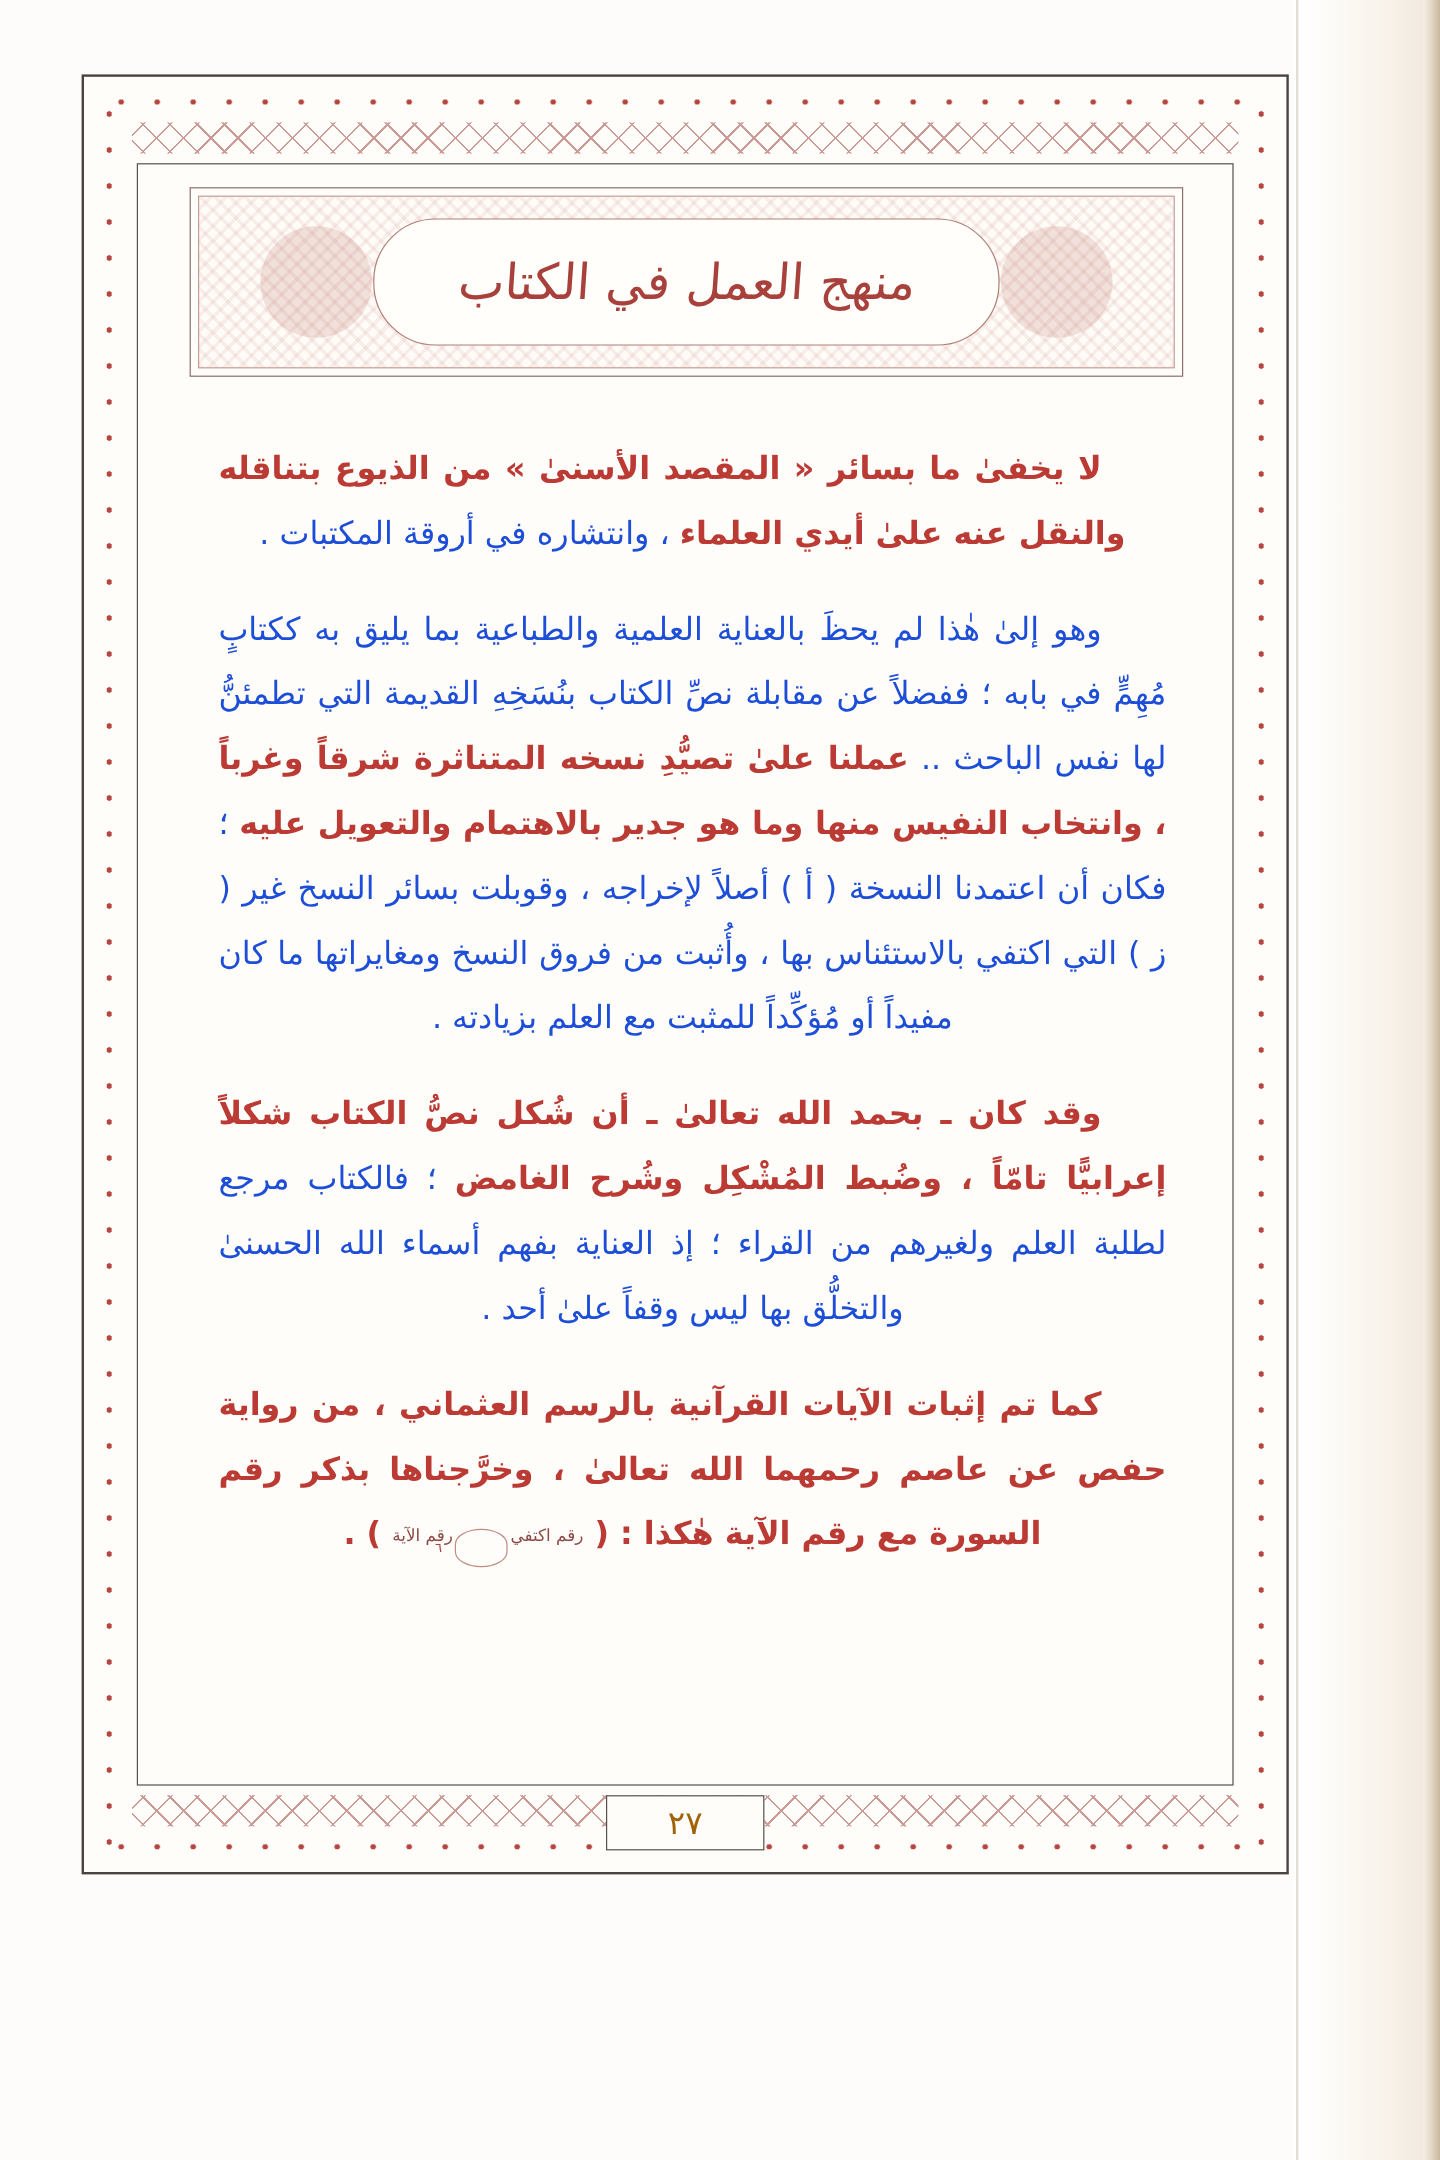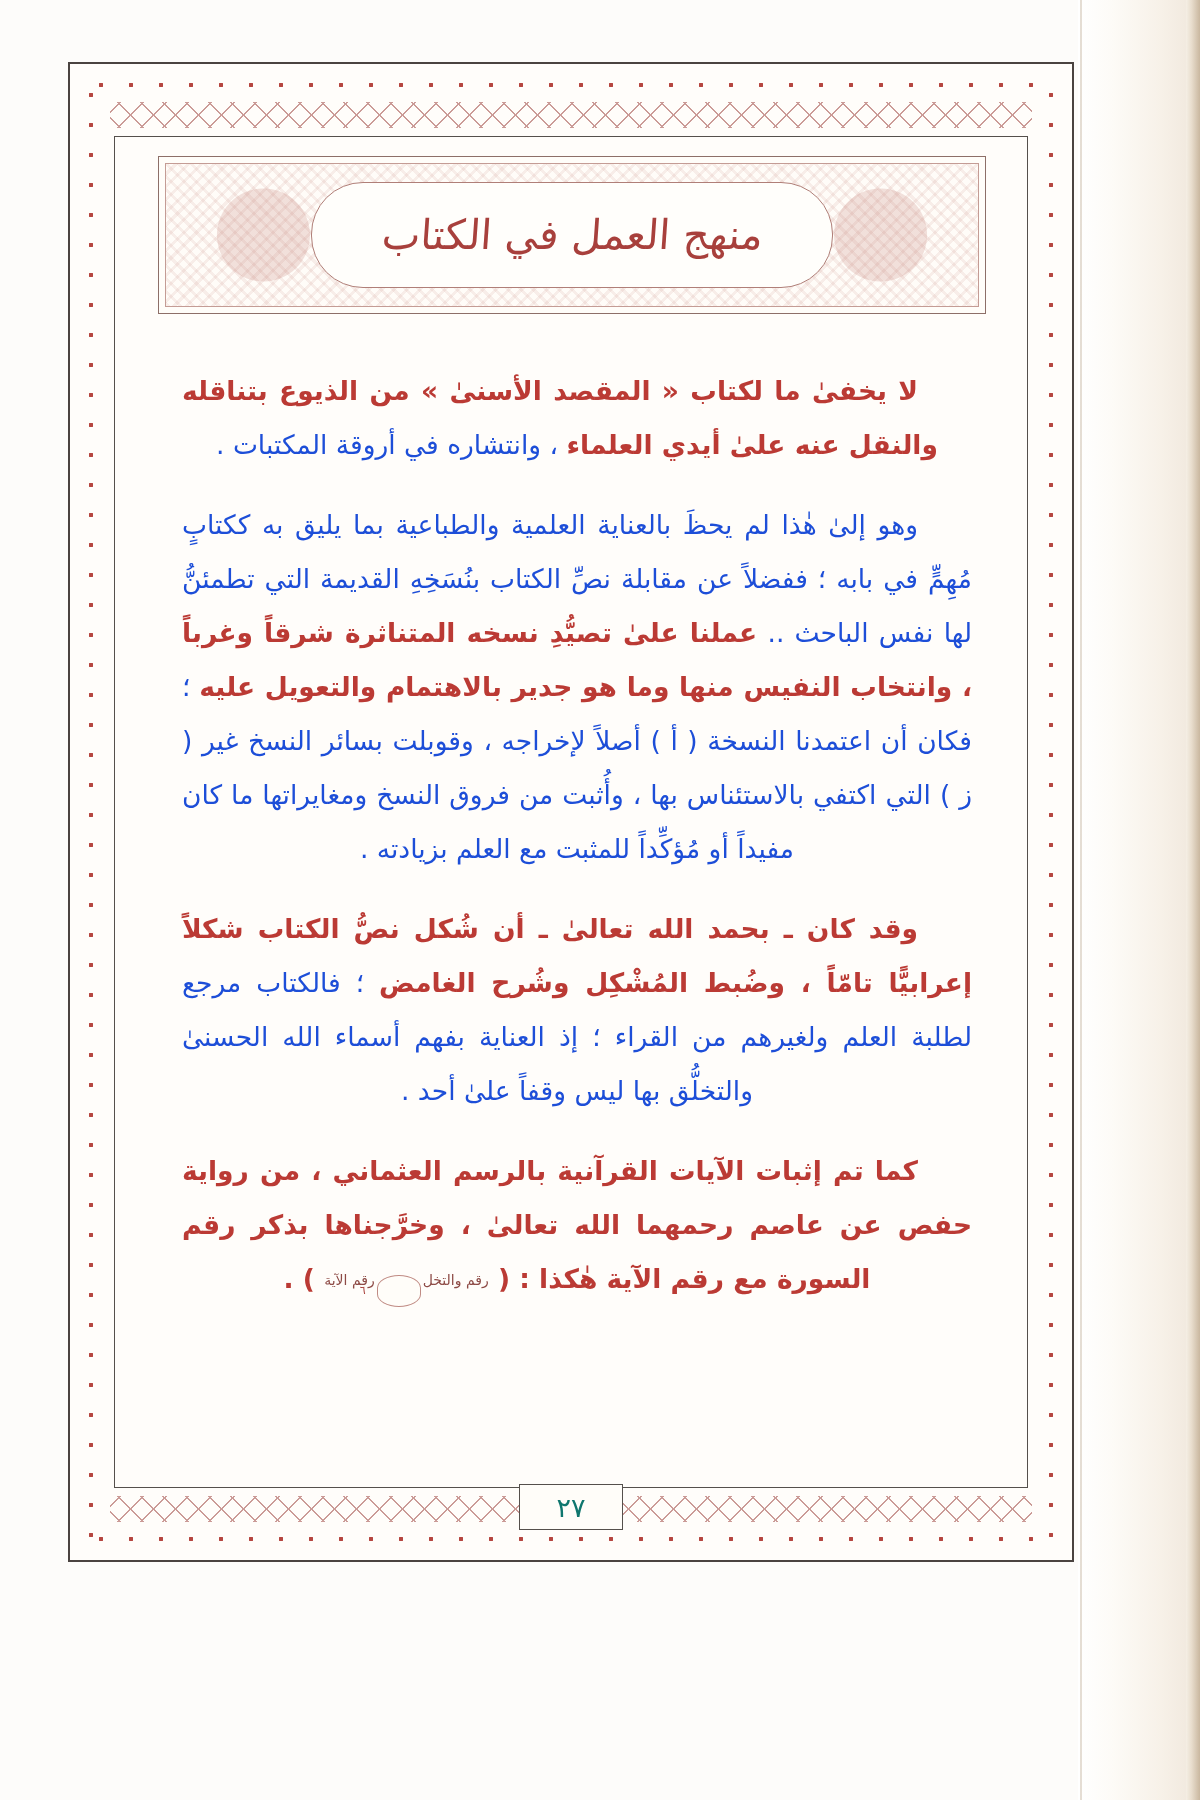--- a/index.html
+++ b/index.html
@@ -191,31 +191,31 @@
   .small-inline {
     font-size: 14px;
     color: #8d4a45;
     vertical-align: 3px;
   }
 
   
   .folio {
     position: absolute;
     left: 50%;
-    bottom: 30px;
+    bottom: 18px;
     transform: translateX(-50%);
-    width: 104px; height: 46px;
+    width: 132px; height: 46px;
     background: #fffdf9;
     border: 1.6px solid #55504c;
     display: flex;
     align-items: center;
     justify-content: center;
     font-family: "DejaVu Sans", sans-serif;
     font-size: 27px;
-    color: #0f766e;
+    color: #a16207;
     box-sizing: border-box;
   }
 </style>
 </head>
 <body>
 
 <div class="scan">
 
   <div class="gutter"></div>
   <div class="gutter-line"></div>
@@ -237,33 +237,33 @@
       <div class="cartouche-inner">
         <div class="lozenge">
           <div class="chapter-title">منهج العمل في الكتاب</div>
         </div>
       </div>
     </div>
 
     <div class="body">
 
       <p class="para">
-        <span class="red">لا يخفىٰ ما لكتاب « المقصد الأسنىٰ » من الذيوع بتناقله والنقل عنه علىٰ أيدي العلماء</span><span class="dark"> ، وانتشاره في أروقة المكتبات .</span>
+        <span class="red">لا يخفىٰ ما بسائر « المقصد الأسنىٰ » من الذيوع بتناقله والنقل عنه علىٰ أيدي العلماء</span><span class="dark"> ، وانتشاره في أروقة المكتبات .</span>
       </p>
 
       <p class="para">
         <span class="dark">وهو إلىٰ هٰذا لم يحظَ بالعناية العلمية والطباعية بما يليق به ككتابٍ مُهِمٍّ في بابه ؛ ففضلاً عن مقابلة نصِّ الكتاب بنُسَخِهِ القديمة التي تطمئنُّ لها نفس الباحث .. </span><span class="red">عملنا علىٰ تصيُّدِ نسخه المتناثرة شرقاً وغرباً ، وانتخاب النفيس منها وما هو جدير بالاهتمام والتعويل عليه</span><span class="dark"> ؛ فكان أن اعتمدنا النسخة ( أ ) أصلاً لإخراجه ، وقوبلت بسائر النسخ غير ( ز ) التي اكتفي بالاستئناس بها ، وأُثبت من فروق النسخ ومغايراتها ما كان مفيداً أو مُؤكِّداً للمثبت مع العلم بزيادته .</span>
       </p>
 
       <p class="para">
         <span class="red">وقد كان ـ بحمد الله تعالىٰ ـ أن شُكل نصُّ الكتاب شكلاً إعرابيًّا تامّاً ، وضُبط المُشْكِل وشُرح الغامض</span><span class="dark"> ؛ فالكتاب مرجع لطلبة العلم ولغيرهم من القراء ؛ إذ العناية بفهم أسماء الله الحسنىٰ والتخلُّق بها ليس وقفاً علىٰ أحد .</span>
       </p>
 
       <p class="para">
-        <span class="red">كما تم إثبات الآيات القرآنية بالرسم العثماني ، من رواية حفص عن عاصم رحمهما الله تعالىٰ ، وخرَّجناها بذكر رقم السورة مع رقم الآية هٰكذا : ( </span><span class="small-inline">رقم والتخل</span><span class="ayah-mark">٦</span><span class="small-inline">رقم الآية</span><span class="red"> ) .</span>
+        <span class="red">كما تم إثبات الآيات القرآنية بالرسم العثماني ، من رواية حفص عن عاصم رحمهما الله تعالىٰ ، وخرَّجناها بذكر رقم السورة مع رقم الآية هٰكذا : ( </span><span class="small-inline">رقم اكتفي</span><span class="ayah-mark">٦</span><span class="small-inline">رقم الآية</span><span class="red"> ) .</span>
       </p>
 
     </div>
 
     <div class="folio">٢٧</div>
 
   </div>
 </div>
 
 </body></html>

